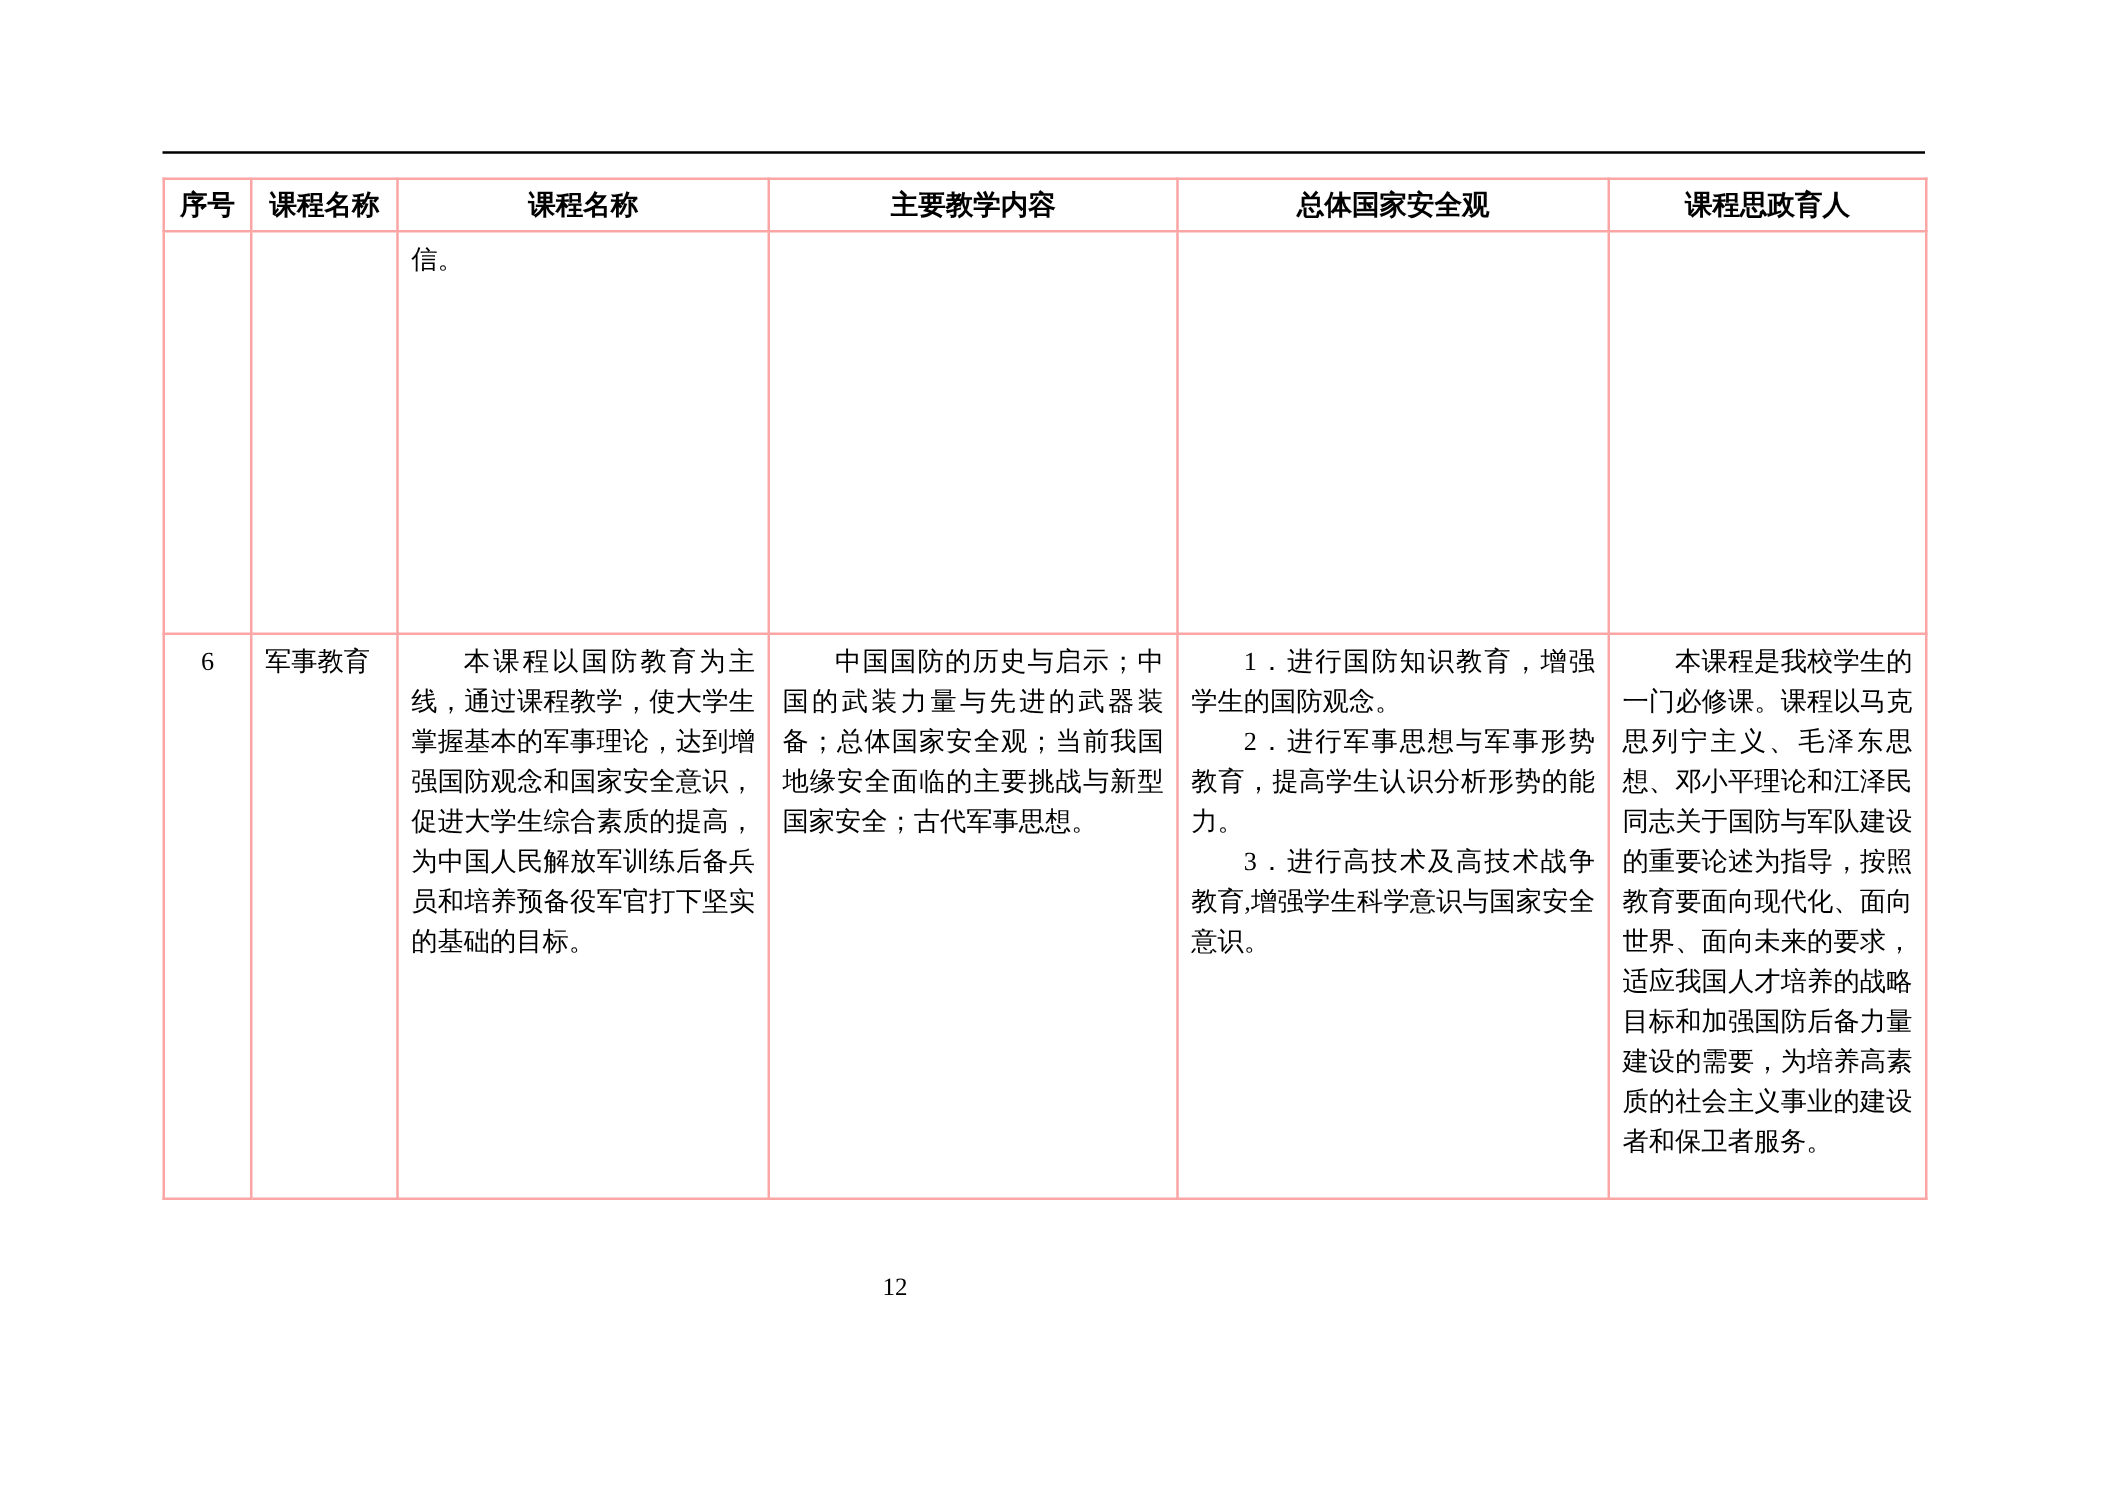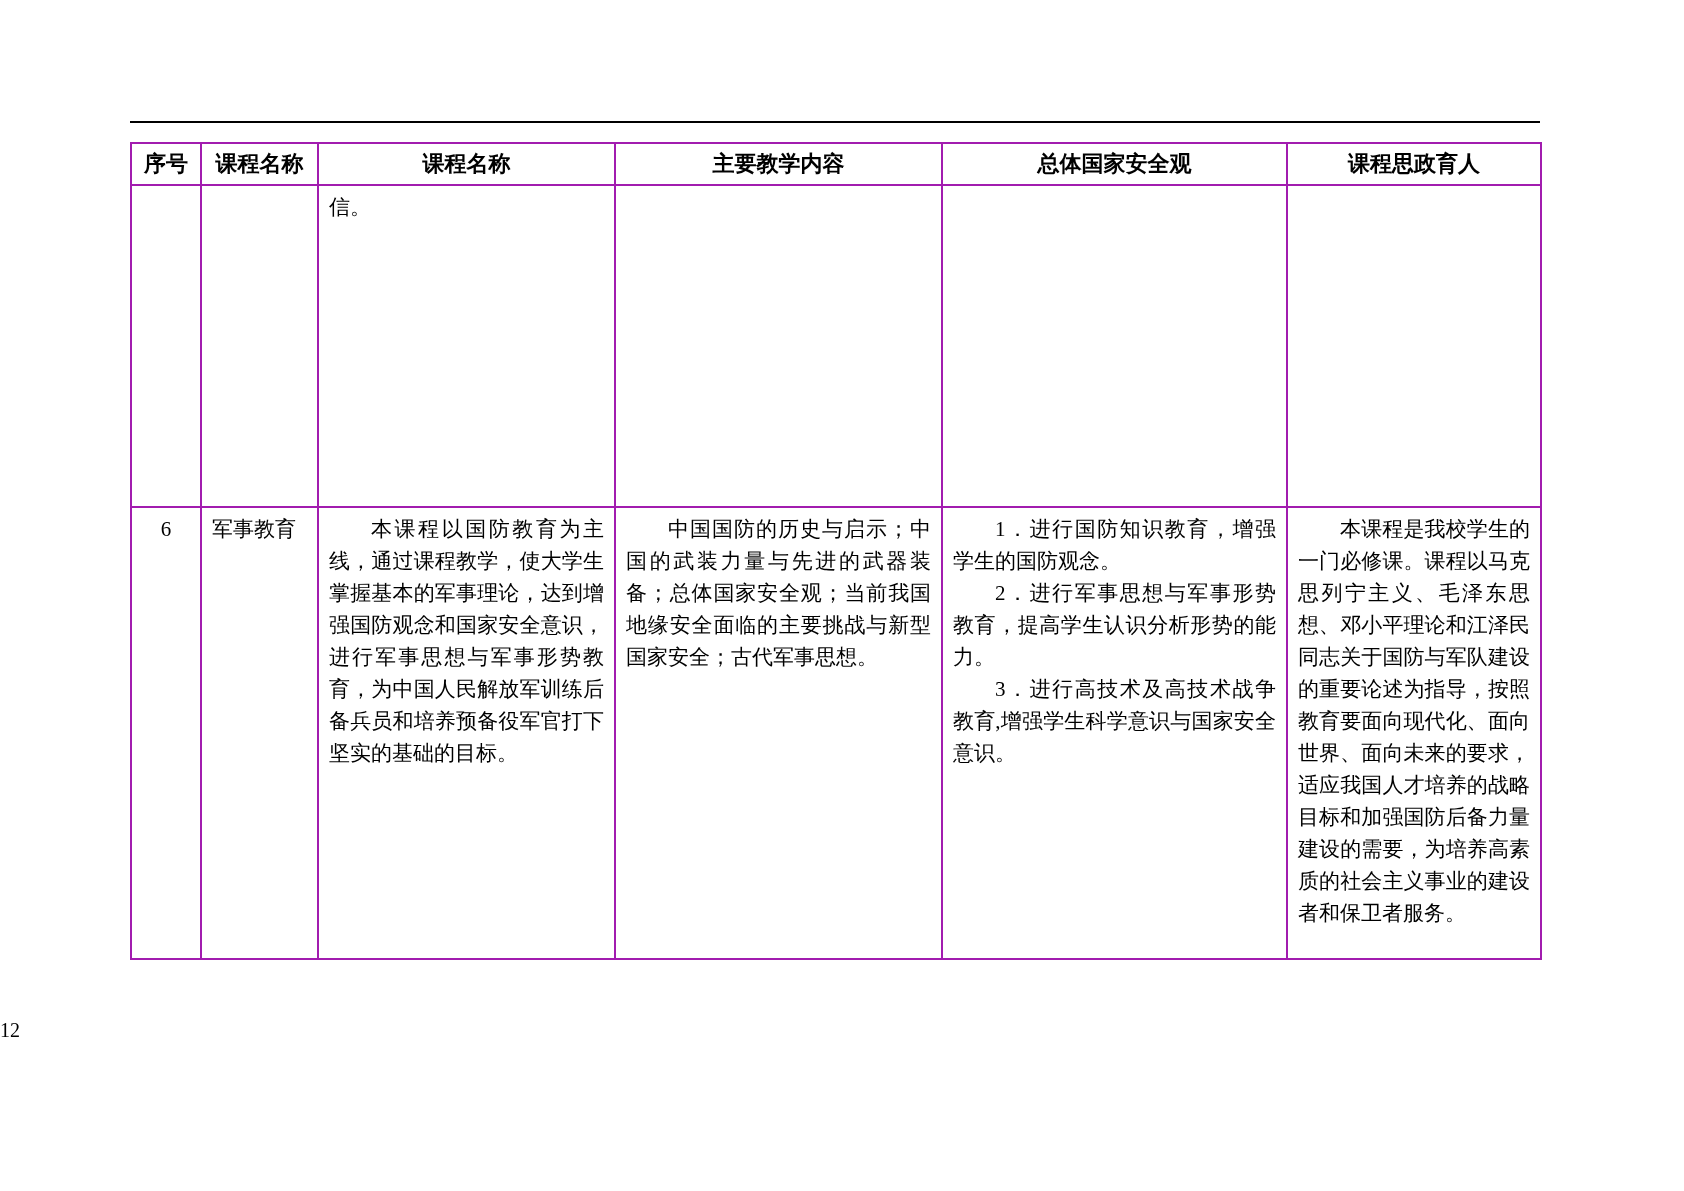--- a/index.html
+++ b/index.html
@@ -29,21 +29,21 @@
   table.doc-table {
     position: absolute;
     left: 130px;
     top: 142px;
     width: 1410px;
     border-collapse: collapse;
     table-layout: fixed;
   }
   table.doc-table th,
   table.doc-table td {
-    border: 2px solid #a21caf;
+    border: 2px solid #fca5a5;
     vertical-align: top;
     padding: 5px 10px;
     overflow: hidden;
   }
   table.doc-table th {
     font-weight: bold;
     font-size: 22px;
     text-align: center;
     vertical-align: middle;
     height: 36px;
@@ -70,21 +70,21 @@
     font-size: 21px;
     line-height: 32px;
     text-align: left;
     margin: 0;
   }
   .page-number {
     position: absolute;
     left: 0;
     top: 1016px;
     width: 1432px;
-    text-align: left;
+    text-align: center;
     font-size: 20px;
     line-height: 28px;
   }
 </style>
 </head>
 <body>
 
 <div class="page">
 
   <div class="header-rule"></div>
@@ -120,21 +120,21 @@
         <td></td>
       </tr>
       <tr class="row-main">
         <td>
           <p class="seq-val">6</p>
         </td>
         <td>
           <p class="cname-val">军事教育</p>
         </td>
         <td>
-          <p class="para indent">本课程以国防教育为主线，通过课程教学，使大学生掌握基本的军事理论，达到增强国防观念和国家安全意识，进行军事思想与军事形势教育，为中国人民解放军训练后备兵员和培养预备役军官打下坚实的基础的目标。</p>
+          <p class="para indent">本课程以国防教育为主线，通过课程教学，使大学生掌握基本的军事理论，达到增强国防观念和国家安全意识，促进大学生综合素质的提高，为中国人民解放军训练后备兵员和培养预备役军官打下坚实的基础的目标。</p>
         </td>
         <td>
           <p class="para indent">中国国防的历史与启示；中国的武装力量与先进的武器装备；总体国家安全观；当前我国地缘安全面临的主要挑战与新型国家安全；古代军事思想。</p>
         </td>
         <td>
           <p class="para indent">1．进行国防知识教育，增强学生的国防观念。</p>
           <p class="para indent">2．进行军事思想与军事形势教育，提高学生认识分析形势的能力。</p>
           <p class="para indent">3．进行高技术及高技术战争教育,增强学生科学意识与国家安全意识。</p>
         </td>
         <td>

